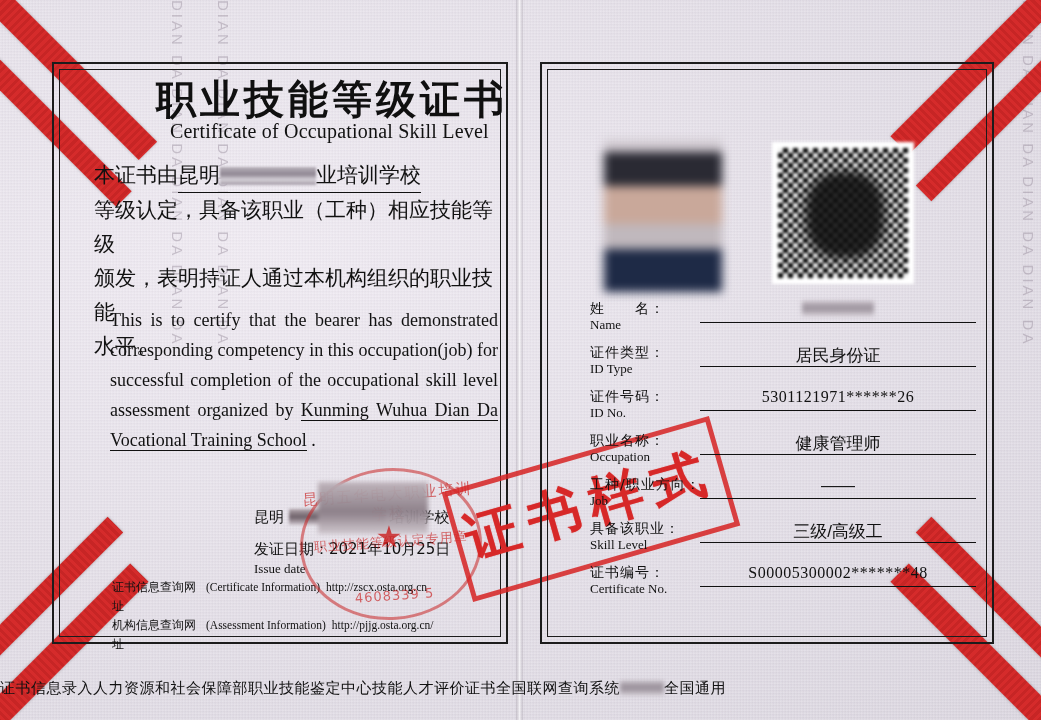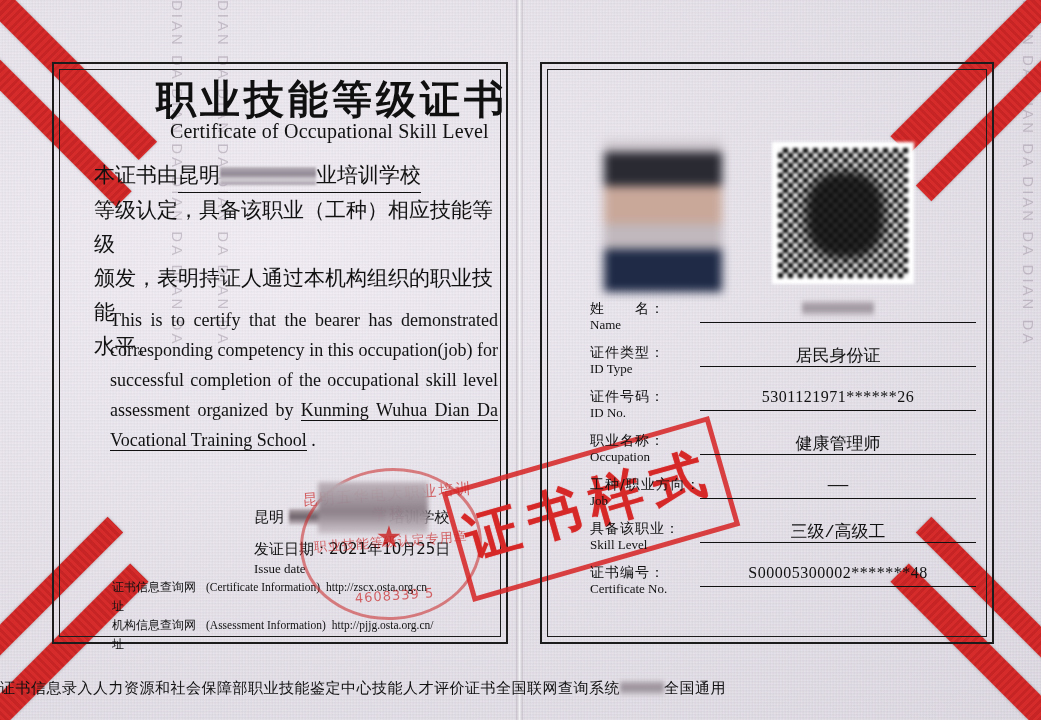--- a/index.html
+++ b/index.html
@@ -209,21 +209,21 @@
   }
   .field .lbl-cn{font-size:14px;letter-spacing:1px;line-height:17px;white-space:nowrap;}
   .field .lbl-en{font-family:"Liberation Serif",serif;font-size:13px;line-height:15px;}
   .field .value-wrap{
     position:absolute;left:110px;top:0;right:0;height:22px;
     border-bottom:1px solid #111;
     text-align:center;
   }
   .field .value{
     font-size:17px;color:#111;
-    font-family:Liberation Mono, monospace;
+    font-family:Liberation Sans, sans-serif;
   }
   .field .value.mono{font-family:"Liberation Serif",serif;font-size:16px;letter-spacing:0.5px;}
   .field .value.blurname{
     display:inline-block;width:72px;height:15px;vertical-align:-2px;
     background:linear-gradient(180deg,#c3bbc3,#9b929c 50%,#d2cbd2);
     filter:blur(2px);
   }
 
   #bottom-note{
     position:absolute;left:0;bottom:22px;width:1041px;text-align:left;

